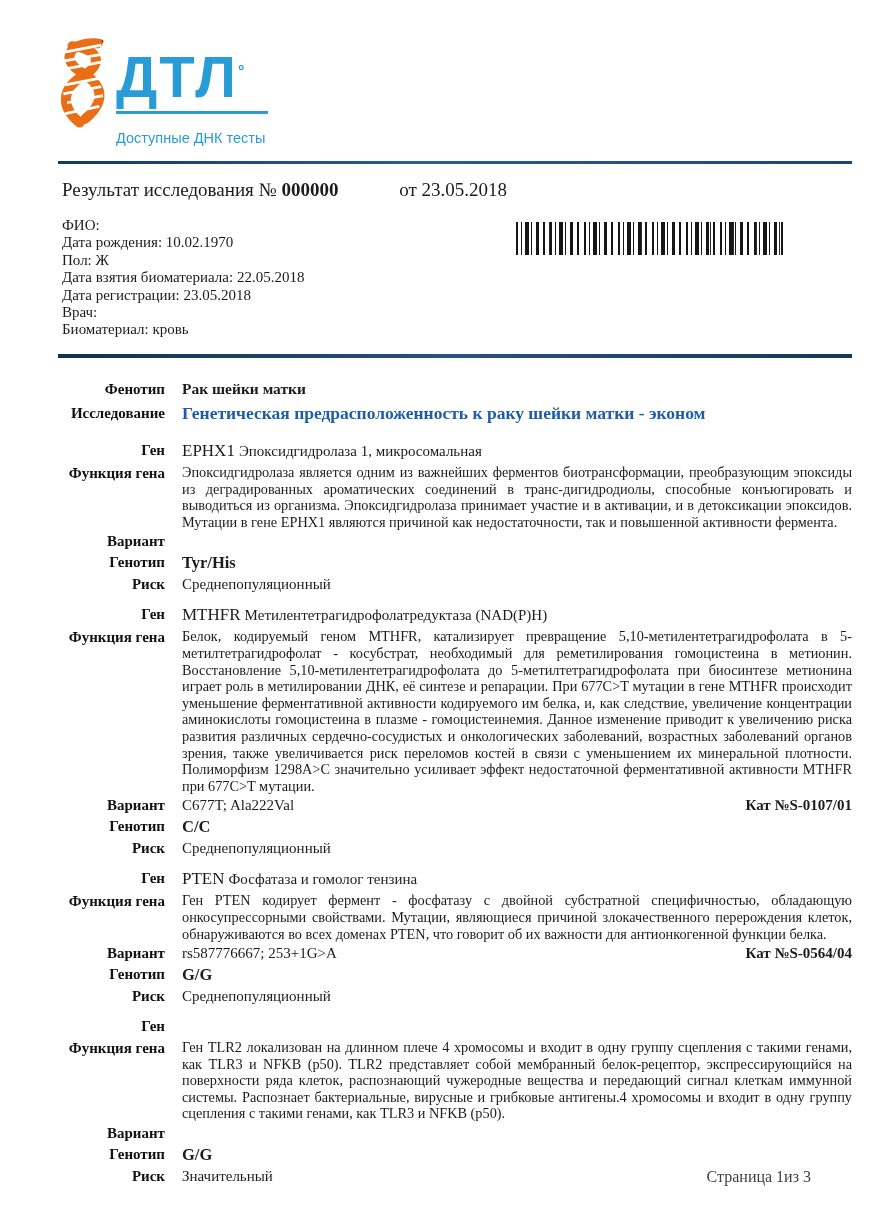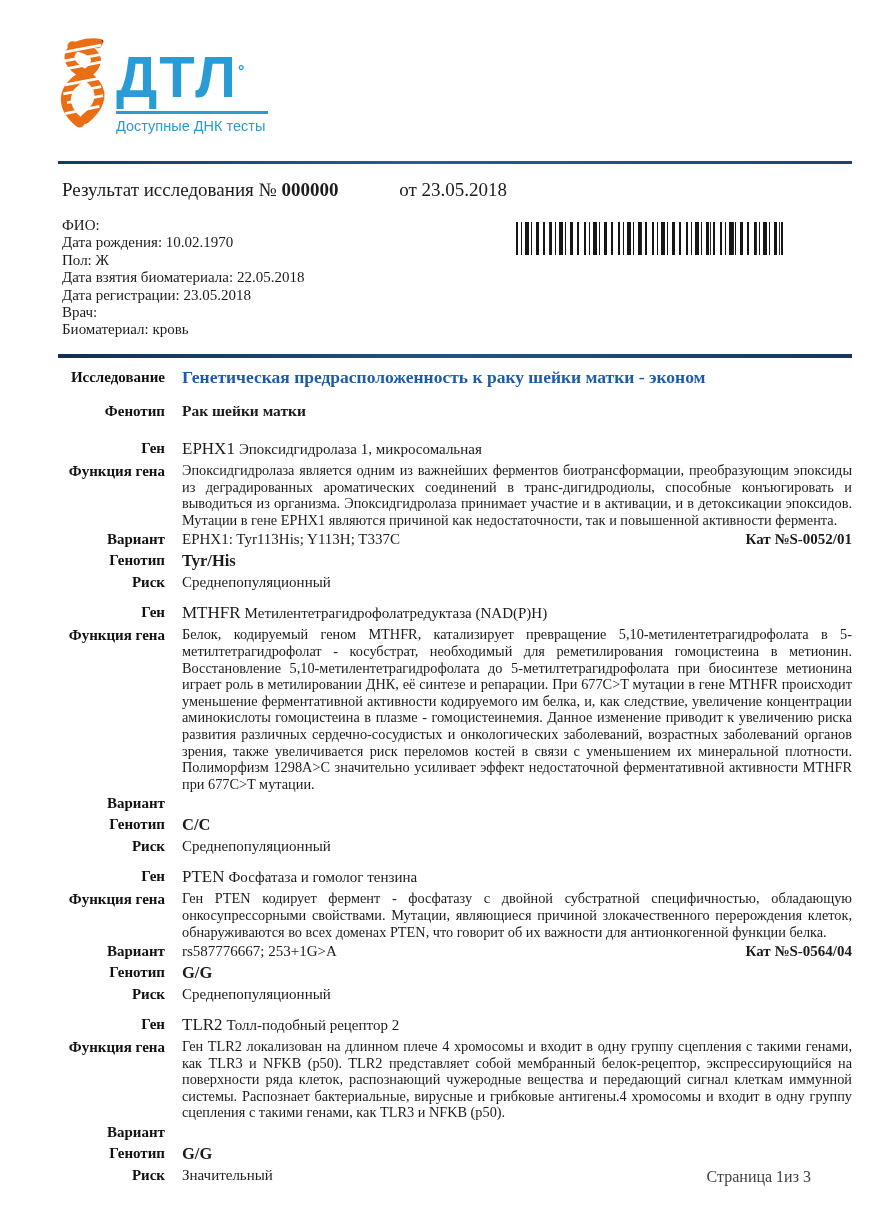--- a/index.html
+++ b/index.html
@@ -9,21 +9,21 @@
   }
   
   .logo{position:absolute;left:58px;top:34px;display:flex;}
   .helix{width:54px;height:98px;flex:0 0 auto;}
   .logo-text{margin-left:4px;position:relative;font-family:"Liberation Sans","DejaVu Sans",sans-serif;}
   .acronym{font-weight:bold;font-size:58px;line-height:1.0;letter-spacing:2px;color:#2a9cd5;margin-top:14px;white-space:nowrap;}
   .reg{font-size:16px;vertical-align:super;font-weight:bold;color:#2a9cd5;}
   .tagline{position:absolute;left:134px;top:24px;font-size:20px;line-height:29px;white-space:nowrap;}
   .tag-1,.tag-3{color:#e8721c;}
   .tag-2{color:#f29556;}
-  .subtitle{width:152px;border-top:3px solid #2a9cd5;margin-top:5px;padding-top:4px;font-size:14.5px;color:#2a9cd5;white-space:nowrap;}
+  .subtitle{width:152px;border-top:3px solid #2a9cd5;margin-top:5px;padding-top:16px;font-size:14.5px;color:#2a9cd5;white-space:nowrap;}
   
   .rule{position:absolute;left:58px;width:794px;height:3px;background:linear-gradient(90deg,#14395f,#2a5d92 45%,#1d4470);}
   .rule-1{top:161px;}
   .rule-2{top:354px;height:3.5px;background:linear-gradient(90deg,#122f50,#27537f 50%,#16365a);}
   
   .report-title{position:absolute;left:62px;top:179px;font-size:19px;white-space:nowrap;}
   .report-title b{font-weight:bold;}
   .report-date{margin-left:56px;}
   .patient{position:absolute;left:62px;top:217px;font-size:15px;line-height:17.4px;}
   .barcode{position:absolute;left:516px;top:222px;width:272px;height:33px;
@@ -94,67 +94,67 @@
     <div>Врач:</div>
     <div>Биоматериал: кровь</div>
   </div>
 
   <div class="barcode"></div>
 
   <div class="rule rule-2"></div>
 
   <div class="content">
 
+    <div class="row pheno-row">
+      <div class="lbl">Фенотип</div>
+      <div class="pheno-val">Рак шейки матки</div>
+    </div>
+
     <div class="row study-row">
       <div class="lbl">Исследование</div>
       <div class="study-name">Генетическая предрасположенность к раку шейки матки - эконом</div>
     </div>
 
-    <div class="row pheno-row">
-      <div class="lbl">Фенотип</div>
-      <div class="pheno-val">Рак шейки матки</div>
-    </div>
-
     <div class="gene-section">
       <div class="row gene-row">
         <div class="lbl">Ген</div>
         <div><span class="gene-symbol">EPHX1</span> <span class="gene-name">Эпоксидгидролаза 1, микросомальная</span></div>
       </div>
       <div class="row func-row">
         <div class="lbl">Функция гена</div>
         <div class="val">Эпоксидгидролаза является одним из важнейших ферментов биотрансформации, преобразующим эпоксиды из деградированных ароматических соединений в транс-дигидродиолы, способные конъюгировать и выводиться из организма. Эпоксидгидролаза принимает участие и в активации, и в детоксикации эпоксидов. Мутации в гене EPHX1 являются причиной как недостаточности, так и повышенной активности фермента.</div>
       </div>
       <div class="row variant-row">
         <div class="lbl">Вариант</div>
+      </div>
+      <div class="row genotype-row">
+        <div class="lbl">Генотип</div>
+        <div class="val">Tyr/His</div>
+      </div>
+      <div class="row risk-row">
+        <div class="lbl">Риск</div>
+        <div class="val">Среднепопуляционный</div>
+      </div>
+    </div>
+
+    <div class="gene-section">
+      <div class="row gene-row">
+        <div class="lbl">Ген</div>
+        <div><span class="gene-symbol">MTHFR</span> <span class="gene-name">Метилентетрагидрофолатредуктаза (NAD(P)H)</span></div>
+      </div>
+      <div class="row func-row">
+        <div class="lbl">Функция гена</div>
+        <div class="val">Белок, кодируемый геном MTHFR, катализирует превращение 5,10-метилентетрагидрофолата в 5-метилтетрагидрофолат - косубстрат, необходимый для реметилирования гомоцистеина в метионин. Восстановление 5,10-метилентетрагидрофолата до 5-метилтетрагидрофолата при биосинтезе метионина играет роль в метилировании ДНК, её синтезе и репарации. При 677C&gt;T мутации в гене MTHFR происходит уменьшение ферментативной активности кодируемого им белка, и, как следствие, увеличение концентрации аминокислоты гомоцистеина в плазме - гомоцистеинемия. Данное изменение приводит к увеличению риска развития различных сердечно-сосудистых и онкологических заболеваний, возрастных заболеваний органов зрения, также увеличивается риск переломов костей в связи с уменьшением их минеральной плотности. Полиморфизм 1298A&gt;C значительно усиливает эффект недостаточной ферментативной активности MTHFR при 677C&gt;T мутации.</div>
+      </div>
+      <div class="row variant-row">
+        <div class="lbl">Вариант</div>
         <div class="val">
-            <span>EPHX1: Tyr113His; Y113H; T337C</span>
-            <span class="catalog">Кат №S-0052/01</span>
+            <span>C677T; Ala222Val</span>
+            <span class="catalog">Кат №S-0107/01</span>
           </div>
-      </div>
-      <div class="row genotype-row">
-        <div class="lbl">Генотип</div>
-        <div class="val">Tyr/His</div>
-      </div>
-      <div class="row risk-row">
-        <div class="lbl">Риск</div>
-        <div class="val">Среднепопуляционный</div>
-      </div>
-    </div>
-
-    <div class="gene-section">
-      <div class="row gene-row">
-        <div class="lbl">Ген</div>
-        <div><span class="gene-symbol">MTHFR</span> <span class="gene-name">Метилентетрагидрофолатредуктаза (NAD(P)H)</span></div>
-      </div>
-      <div class="row func-row">
-        <div class="lbl">Функция гена</div>
-        <div class="val">Белок, кодируемый геном MTHFR, катализирует превращение 5,10-метилентетрагидрофолата в 5-метилтетрагидрофолат - косубстрат, необходимый для реметилирования гомоцистеина в метионин. Восстановление 5,10-метилентетрагидрофолата до 5-метилтетрагидрофолата при биосинтезе метионина играет роль в метилировании ДНК, её синтезе и репарации. При 677C&gt;T мутации в гене MTHFR происходит уменьшение ферментативной активности кодируемого им белка, и, как следствие, увеличение концентрации аминокислоты гомоцистеина в плазме - гомоцистеинемия. Данное изменение приводит к увеличению риска развития различных сердечно-сосудистых и онкологических заболеваний, возрастных заболеваний органов зрения, также увеличивается риск переломов костей в связи с уменьшением их минеральной плотности. Полиморфизм 1298A&gt;C значительно усиливает эффект недостаточной ферментативной активности MTHFR при 677C&gt;T мутации.</div>
-      </div>
-      <div class="row variant-row">
-        <div class="lbl">Вариант</div>
       </div>
       <div class="row genotype-row">
         <div class="lbl">Генотип</div>
         <div class="val">C/C</div>
       </div>
       <div class="row risk-row">
         <div class="lbl">Риск</div>
         <div class="val">Среднепопуляционный</div>
       </div>
     </div>
@@ -181,21 +181,20 @@
       </div>
       <div class="row risk-row">
         <div class="lbl">Риск</div>
         <div class="val">Среднепопуляционный</div>
       </div>
     </div>
 
     <div class="gene-section">
       <div class="row gene-row">
         <div class="lbl">Ген</div>
-        <div><span class="gene-symbol">TLR2</span> <span class="gene-name">Толл-подобный рецептор 2</span></div>
       </div>
       <div class="row func-row">
         <div class="lbl">Функция гена</div>
         <div class="val">Ген TLR2 локализован на длинном плече 4 хромосомы и входит в одну группу сцепления с такими генами, как TLR3 и NFKB (p50). TLR2 представляет собой мембранный белок-рецептор, экспрессирующийся на поверхности ряда клеток, распознающий чужеродные вещества и передающий сигнал клеткам иммунной системы. Распознает бактериальные, вирусные и грибковые антигены.4 хромосомы и входит в одну группу сцепления с такими генами, как TLR3 и NFKB (p50).</div>
       </div>
       <div class="row variant-row">
         <div class="lbl">Вариант</div>
       </div>
       <div class="row genotype-row">
         <div class="lbl">Генотип</div>

